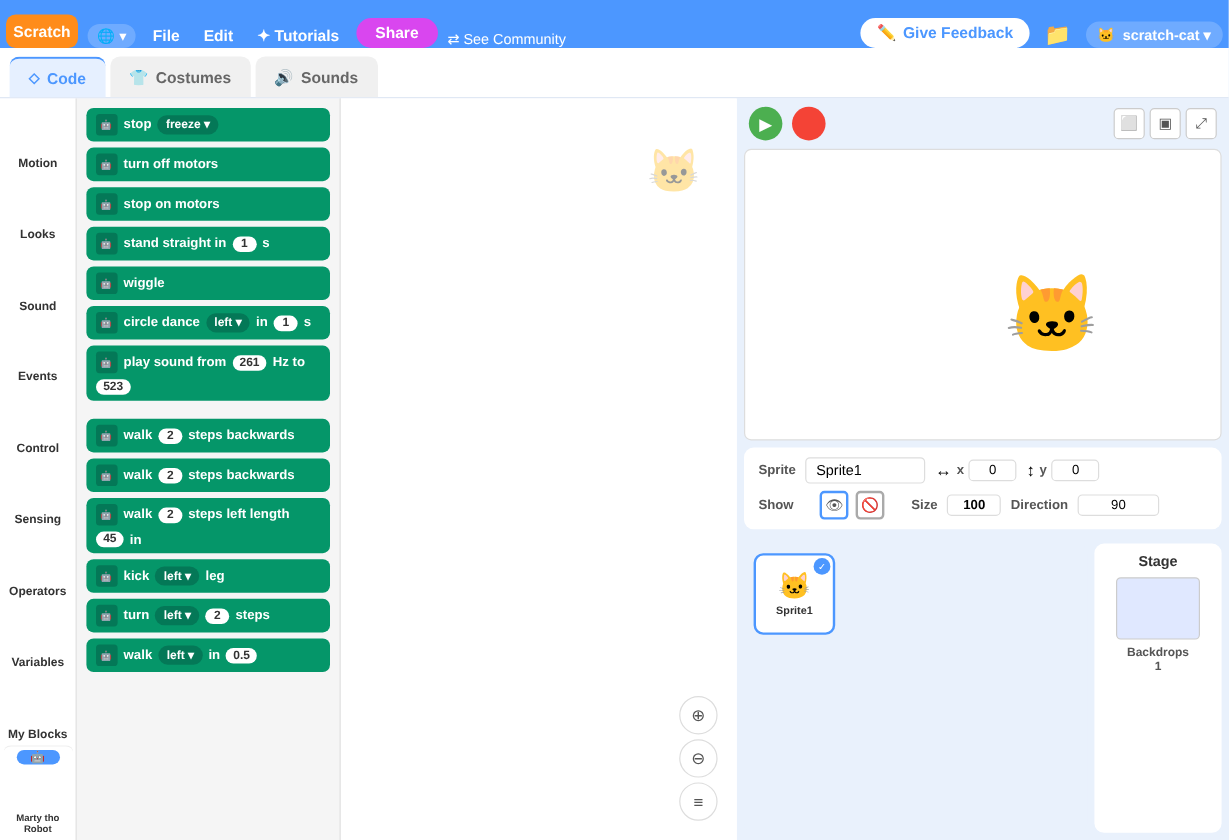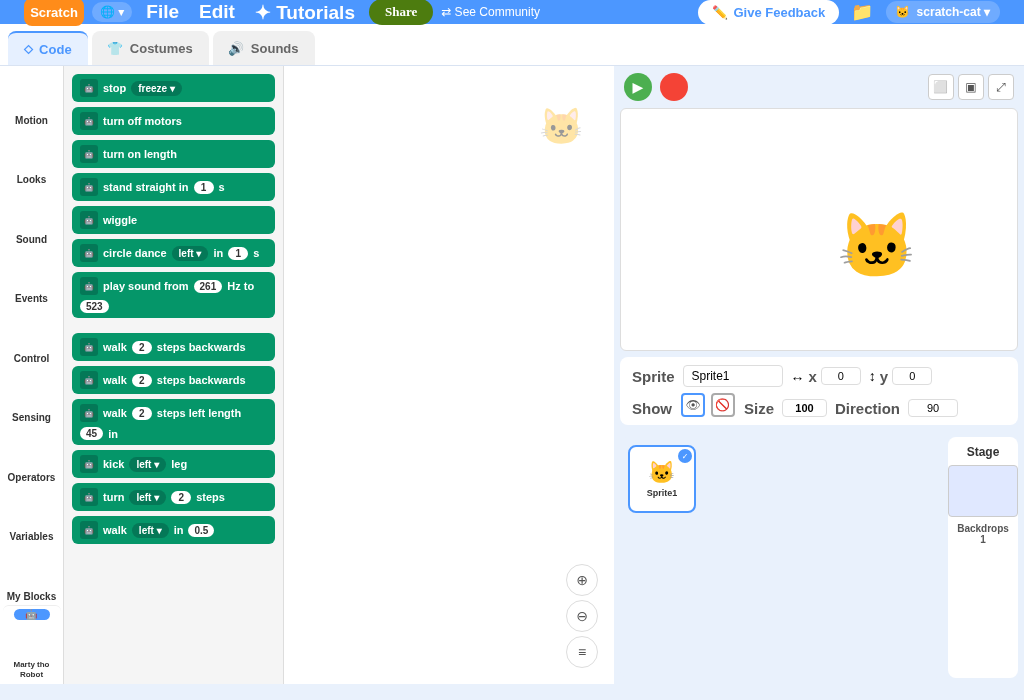--- a/index.html
+++ b/index.html
@@ -1,24 +1,24 @@
 <!DOCTYPE html>
 <html><head>
   <meta charset="utf-8">
   <style>
     * { box-sizing: border-box; margin: 0; padding: 0; font-family: 'Helvetica Neue', Arial, sans-serif; }
     body { width: 1024px; height: 700px; overflow: hidden; background: #e9f1fc; }
 
     
     .top-nav {
-      height: 24px;
+      height: 40px;
       background: #4c97ff;
       display: flex;
-      align-items: center;
-      padding: 0 24px;
+      align-items: flex-end;
+      padding: 0 5px;
       gap: 8px;
       z-index: 100;
       position: relative;
     }
     .scratch-logo {
       width: 60px; height: 28px;
       background: #ff8c1a;
       border-radius: 8px;
       display: flex; align-items: center; justify-content: center;
       font-weight: 900; color: white; font-size: 13px;
@@ -26,32 +26,32 @@
     }
     .globe-btn {
       background: rgba(255,255,255,0.2);
       border: none; border-radius: 12px;
       color: white; font-size: 12px;
       padding: 3px 8px; cursor: pointer;
       display: flex; align-items: center; gap: 3px;
     }
     .nav-text-btn {
       background: none; border: none;
-      color: white; font-size: 19px; font-weight: 600;
+      color: white; font-size: 13px; font-weight: 600;
       cursor: pointer; padding: 3px 6px;
     }
     .project-name-input {
       background: white; border: none; border-radius: 4px;
       padding: 4px 10px; font-size: 14px; font-weight: 600;
       color: #333; width: 160px; text-align: center;
     }
     .share-btn {
-      background: #4d7c0f; border: none; border-radius: 14px;
+      background: #d946ef; border: none; border-radius: 14px;
       color: white; font-size: 13px; font-weight: 700;
-      padding: 5px 16px; cursor: pointer; font-family: Liberation Serif, serif;
+      padding: 5px 16px; cursor: pointer;
     }
     .see-community-btn {
       background: none; border: none;
       color: white; font-size: 12px; cursor: pointer;
       display: flex; align-items: center; gap: 4px;
     }
     .give-feedback-btn {
       background: white; border: none; border-radius: 14px;
       color: #4c97ff; font-size: 13px; font-weight: 700;
       padding: 5px 14px; cursor: pointer;
@@ -266,35 +266,35 @@
       background: white;
       margin: 6px;
       border-radius: 8px;
       padding: 8px 12px;
     }
     .sprite-row {
       display: flex; align-items: center;
       gap: 8px; margin-bottom: 6px;
     }
     .sprite-label {
-      font-size: 15px; color: #555; font-weight: 600;
+      font-size: 11px; color: #555; font-weight: 600;
     }
     .sprite-name-input {
       border: 1px solid #ddd; border-radius: 4px;
       padding: 3px 8px; font-size: 12px; width: 100px;
     }
     .sprite-coord {
       display: flex; align-items: center; gap: 4px; font-size: 11px;
     }
     .coord-input {
       width: 40px; border: 1px solid #ddd; border-radius: 4px;
       padding: 2px 4px; font-size: 11px; text-align: center;
     }
     .show-row {
-      display: flex; align-items: flex-end; gap: 9px;
+      display: flex; align-items: center; gap: 22px;
       font-size: 11px; color: #555;
     }
     .show-icons { display: flex; gap: 6px; }
     .show-icon {
       width: 24px; height: 24px;
       border: 2px solid #4c97ff;
       border-radius: 4px;
       display: flex; align-items: center; justify-content: center;
       cursor: pointer; font-size: 12px;
     }
@@ -332,21 +332,21 @@
     .sprite-check {
       position: absolute; top: 2px; right: 2px;
       width: 14px; height: 14px;
       background: #4c97ff; border-radius: 50%;
       display: flex; align-items: center; justify-content: center;
       font-size: 8px; color: white;
     }
 
     
     .stage-side-panel {
-      width: 70px;
+      width: 106px;
       background: white;
       border-radius: 8px;
       padding: 8px;
       display: flex; flex-direction: column; align-items: center;
     }
     .stage-side-label {
       font-size: 12px; font-weight: 700; color: #333;
       margin-bottom: 6px;
     }
     .stage-thumb {
@@ -459,21 +459,21 @@
       <span class="block-pill">freeze ▾</span>
     </div>
 
     <div class="block">
       <div class="sprite-icon-small">🤖</div>
       <span>turn off motors</span>
     </div>
 
     <div class="block">
       <div class="sprite-icon-small">🤖</div>
-      <span>turn on length</span>
+      <span>stop on motors</span>
     </div>
 
     <div class="block">
       <div class="sprite-icon-small">🤖</div>
       <span>stand straight in</span>
       <span class="block-pill-input">1</span>
       <span>s</span>
     </div>
 
     <div class="block">
@@ -600,21 +600,21 @@
       <div class="show-row">
         <span class="sprite-label">Show</span>
         <div class="show-icons">
           <div class="show-icon">👁</div>
           <div class="show-icon" style="border-color:#aaa;">🚫</div>
         </div>
         <div class="size-dir">
           <span class="sprite-label">Size</span>
           <input class="coord-input" style="width: 45px; font-weight: bold;" value="100">
           <span class="sprite-label">Direction</span>
-          <input class="coord-input" style="width: 50px;" value="90">
+          <input class="coord-input" style="width: 68px;" value="90">
         </div>
       </div>
     </div>
 
     <div class="sprites-panel">
 
       <div class="sprites-list">
         <div class="sprite-thumb">
           <div class="sprite-check">✓</div>
           <span>🐱</span>

